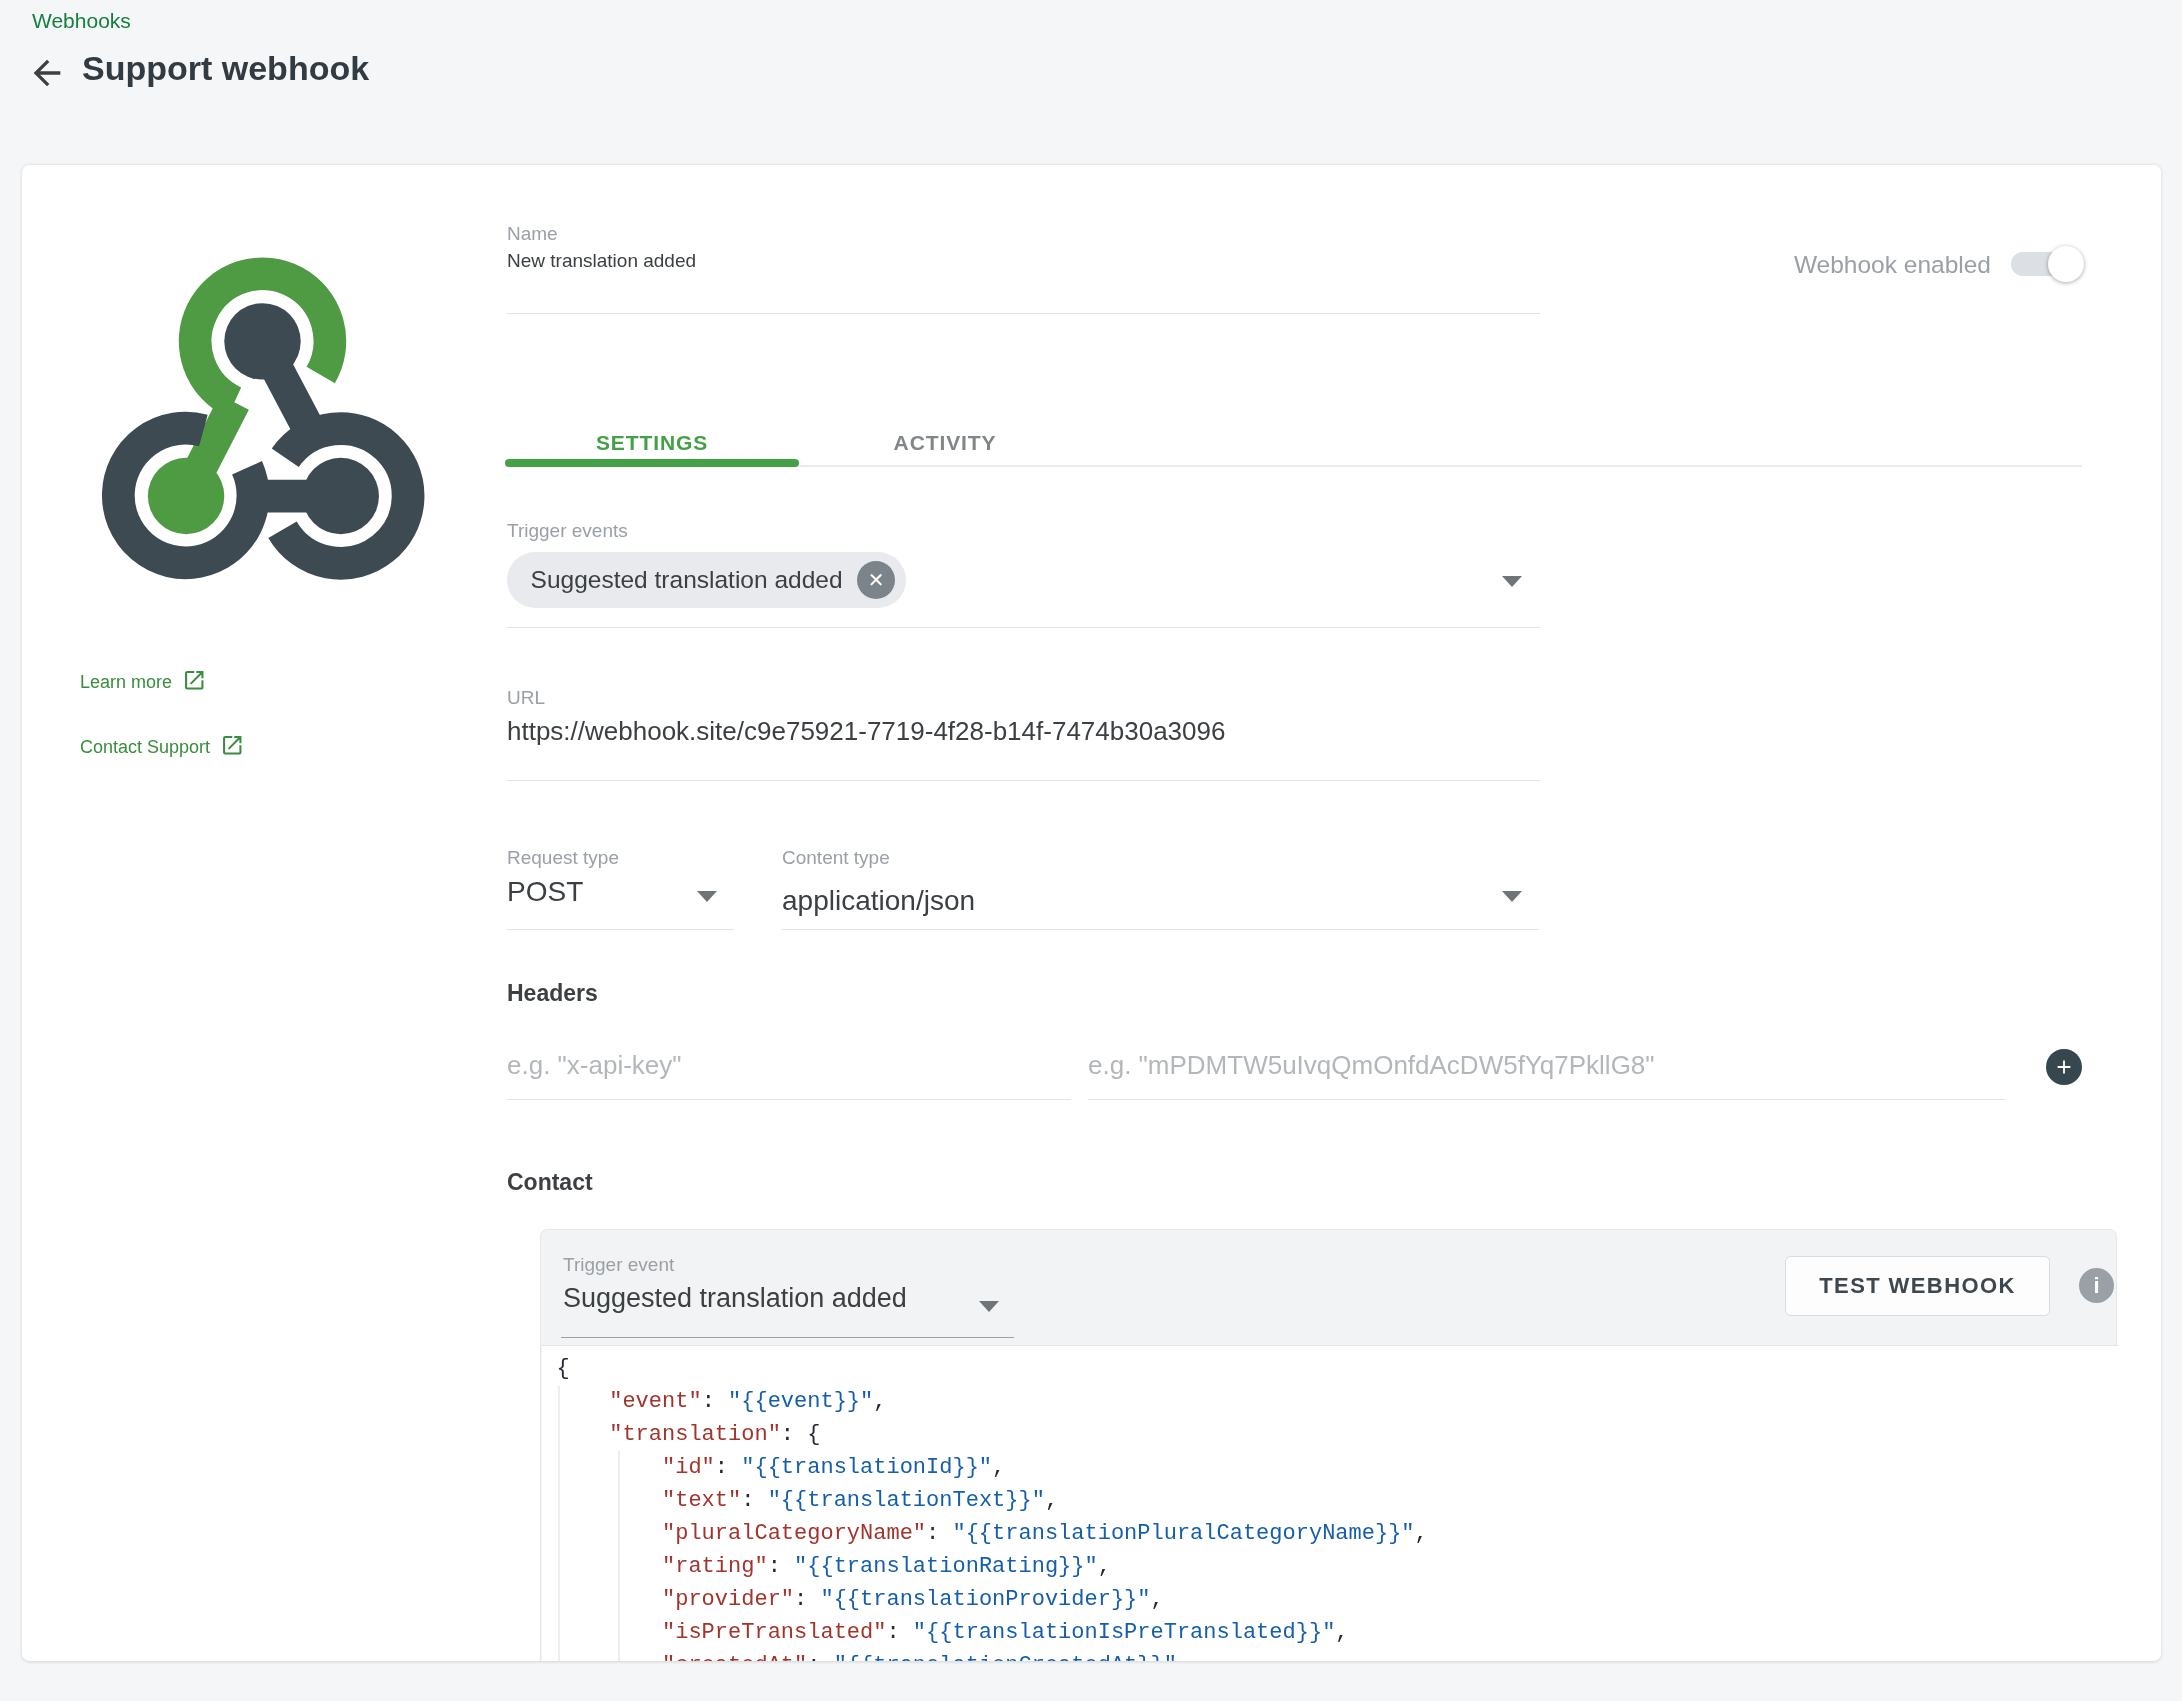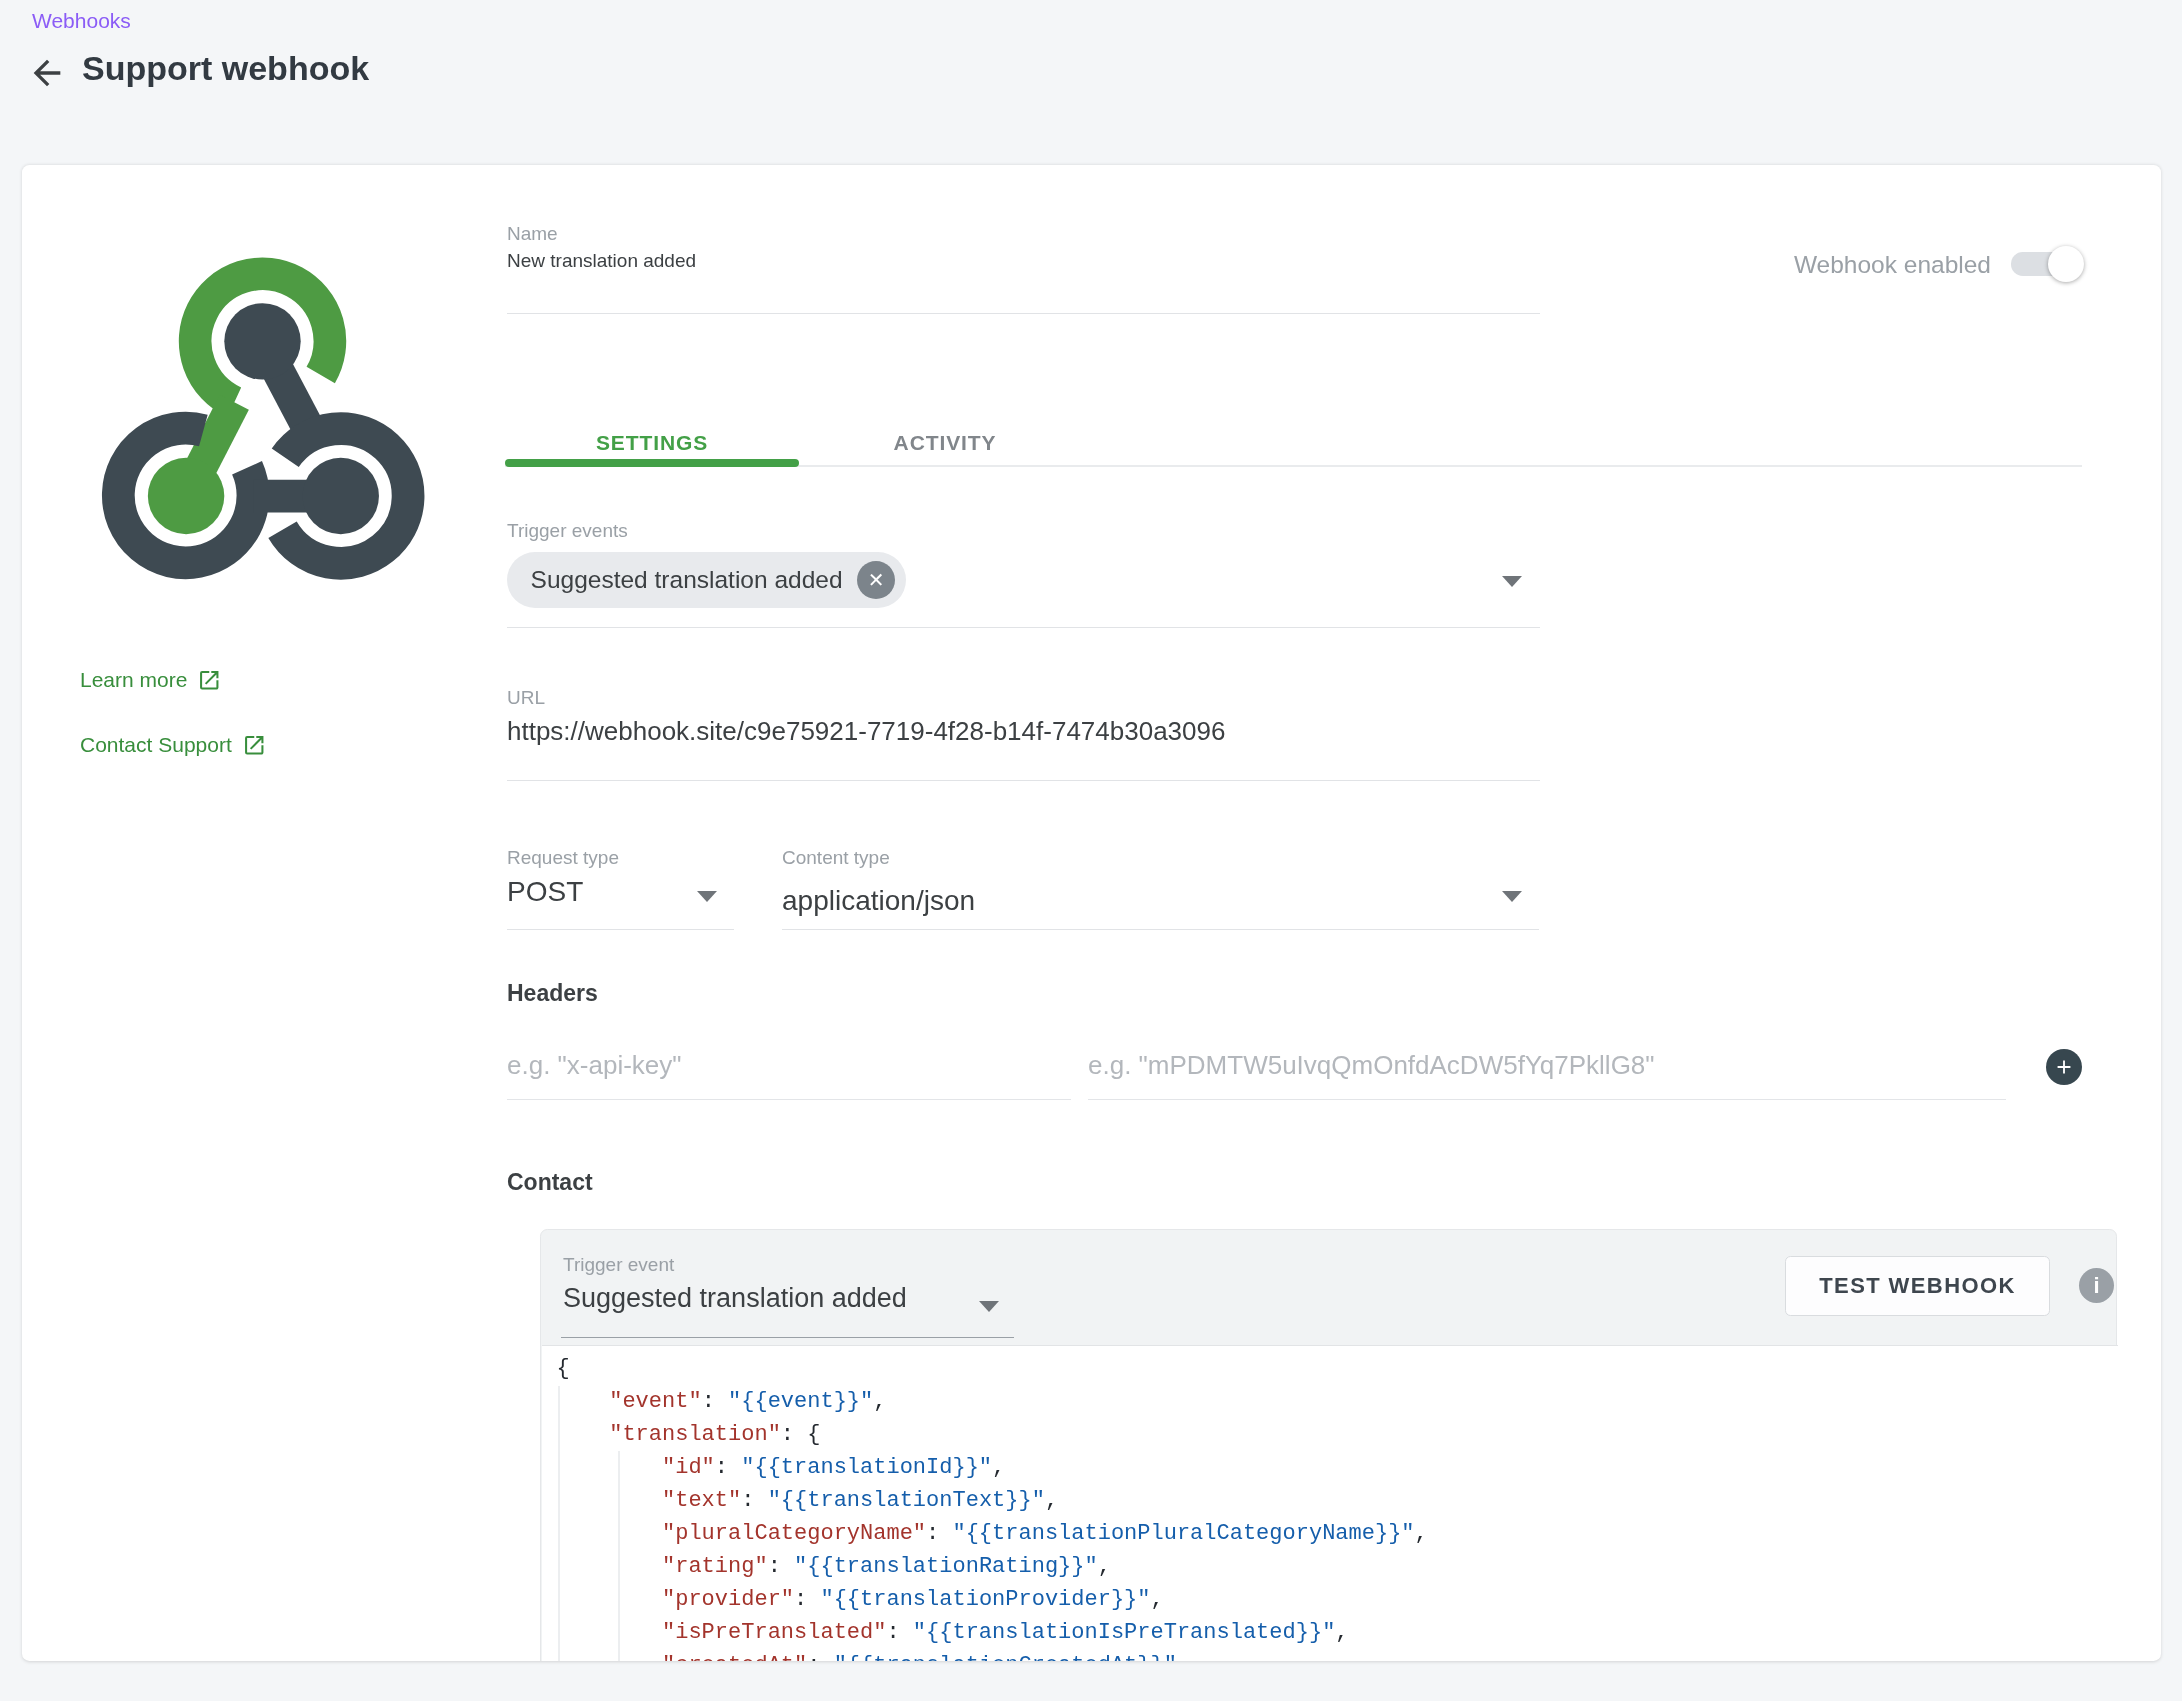--- a/index.html
+++ b/index.html
@@ -1,29 +1,29 @@
 <!DOCTYPE html>
 <html style="font-size:14.5px"><head>
 <meta charset="utf-8">
 <style>
   * { margin:0; padding:0; box-sizing:border-box; }
   body { background:#f4f6f8; font-family:"Liberation Sans", sans-serif; }
   .canvas { position:relative; width:2183px; height:1701px; background:#f4f6f8; overflow:hidden; }
 
-  .breadcrumb { position:absolute; left:32px; top:9px; font-size:21px; color:#8b5cf6; cursor:pointer; }
+  .breadcrumb { position:absolute; left:32px; top:9px; font-size:21px; color:#15803d; cursor:pointer; }
   .titlebar-back { position:absolute; left:27px; top:53px; width:40px; height:40px; cursor:pointer; }
   .page-title { position:absolute; left:82px; top:49px; font-size:34px; font-weight:700; color:#323a42; }
 
   .card { position:absolute; left:22px; top:165px; width:2139px; height:1496px;
           background:#ffffff; border-radius:7.3px; box-shadow:0 0.9px 3.6px rgba(0,0,0,.14); overflow:hidden; }
 
   .logo { position:absolute; left:58px; top:69px; width:365px; height:353px; }
 
-  .side-link { position:absolute; display:inline-flex; align-items:flex-start; gap:10px;
-               font-size:21px; color:#388e3c; cursor:pointer; text-decoration:none; }
+  .side-link { position:absolute; display:inline-flex; align-items:flex-end; gap:10px;
+               font-size:18px; color:#388e3c; cursor:pointer; text-decoration:none; }
   .side-link.learn { left:58px; top:503px; }
   .side-link.contact { left:58px; top:568px; }
 
   .field-label { position:absolute; font-size:19px; color:#9aa0a6; }
   .field-value { position:absolute; font-size:27px; color:#3c4043; }
   .underline { position:absolute; height:0.9px; background:#e1e3e6; }
 
   .name-input, .url-value { position:absolute; border:none; outline:none; background:transparent;
         font-family:"Liberation Sans", sans-serif; font-size:19px; color:#3c4043; }
 

